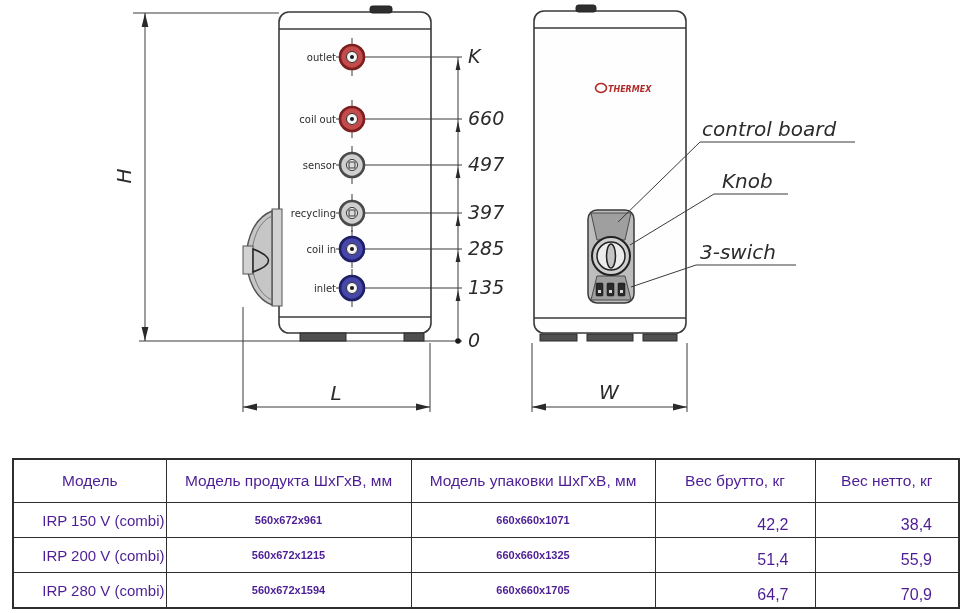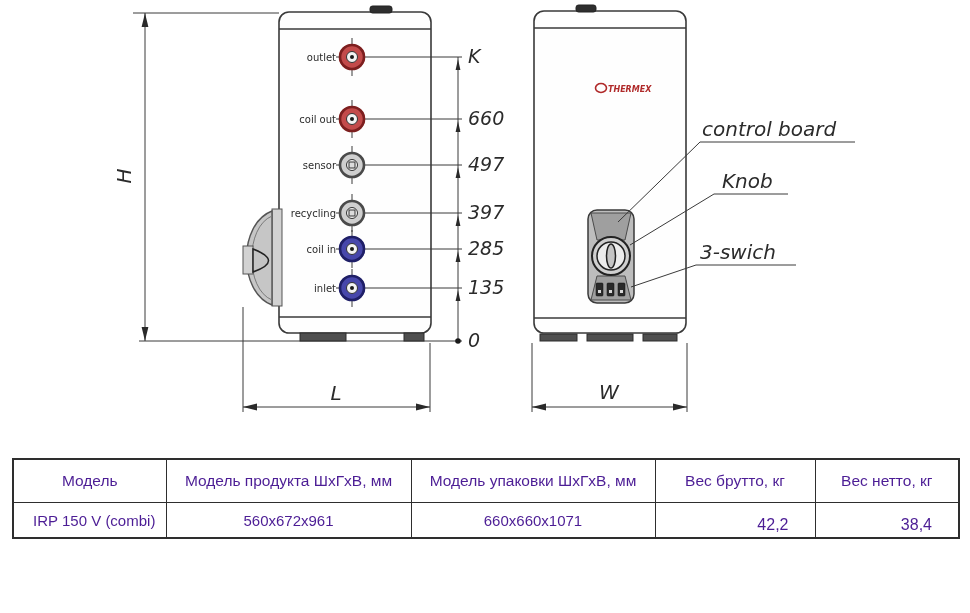--- a/index.html
+++ b/index.html
@@ -39,22 +39,22 @@
   table.spec {
     border-collapse:collapse; table-layout:fixed; width:946px;
     border:2.5px solid #2e2e2e; background:#fff;
     color:#4c1d95;
   }
   table.spec th, table.spec td { border:1.5px solid #2e2e2e; overflow:hidden; }
   table.spec th {
     font-weight:normal; font-size:15.5px; height:40px;
     text-align:center; vertical-align:middle;
   }
-  td.model { font-size:15px; text-align:center; padding-left:10px; height:32px; vertical-align:middle; }
-  td.dims  { font-size:15px; text-align:center; vertical-align:middle; }
+  td.model { font-size:15px; text-align:right; padding-left:10px; height:32px; vertical-align:middle; }
+  td.dims  { font-size:11px; text-align:center; vertical-align:middle;font-weight:bold; }
   td.weight { font-size:16px; text-align:right; padding:6px 26px 3px 0; vertical-align:bottom; }
 </style>
 </head>
 <body>
 
 <div id="page">
 
   <svg id="drawing" width="970" height="455" viewBox="0 0 970 455">
 
     <g>
@@ -243,16 +243,30 @@
         </tr>
       </thead>
       <tbody>
         <tr>
           <td class="model">IRP 150 V (combi)</td>
           <td class="dims">560x672x961</td>
           <td class="dims">660x660x1071</td>
           <td class="weight">42,2</td>
           <td class="weight">38,4</td>
         </tr>
+        <tr>
+          <td class="model">IRP 200 V (combi)</td>
+          <td class="dims">560x672x1215</td>
+          <td class="dims">660x660x1325</td>
+          <td class="weight">51,4</td>
+          <td class="weight">55,9</td>
+        </tr>
+        <tr>
+          <td class="model">IRP 280 V (combi)</td>
+          <td class="dims">560x672x1594</td>
+          <td class="dims">660x660x1705</td>
+          <td class="weight">64,7</td>
+          <td class="weight">70,9</td>
+        </tr>
       </tbody>
     </table>
   </div>
 </div>
 
 </body></html>

